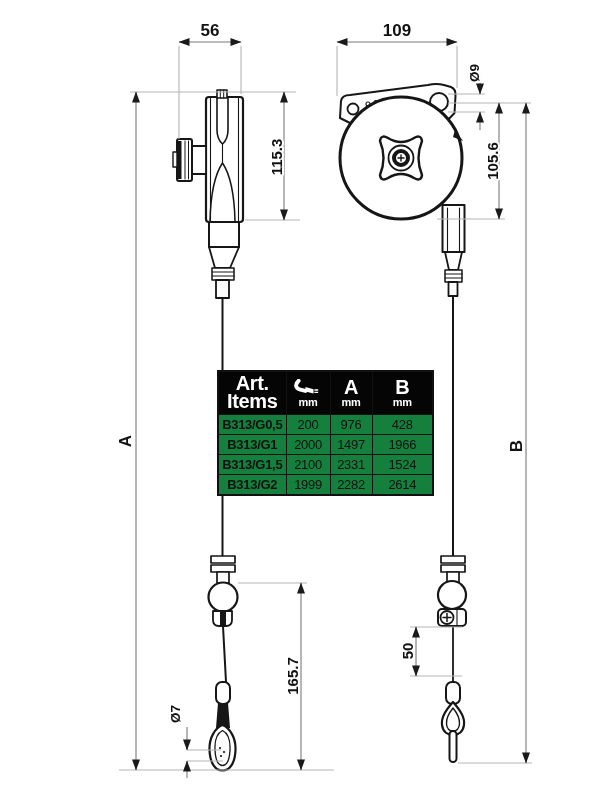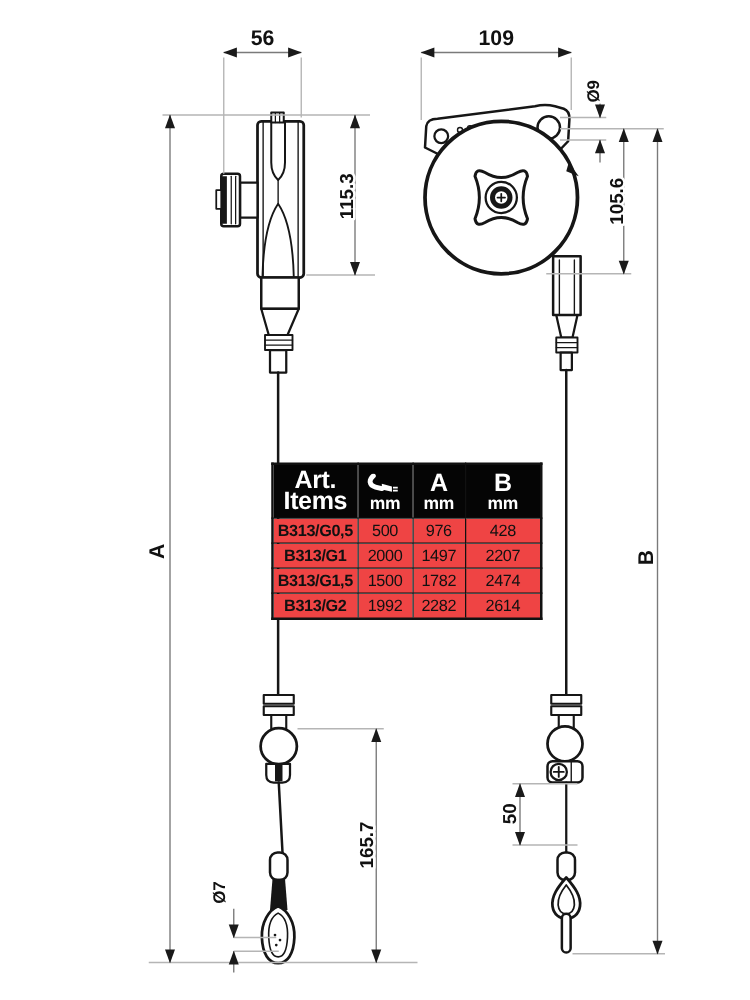--- a/index.html
+++ b/index.html
@@ -6,27 +6,27 @@
   body{width:600px;height:800px;position:relative;overflow:hidden;
        font-family:"Liberation Sans",sans-serif;}
   #stage{position:absolute;left:0;top:0;width:600px;height:800px;padding-left:24px;}
   svg text{fill:#111;font-family:"Liberation Sans",sans-serif;font-weight:700;
            paint-order:stroke;stroke:#fff;stroke-width:4px;stroke-linejoin:round;}
   
   .spec-table{position:absolute;left:217px;top:370px;width:215px;
               border-collapse:collapse;table-layout:fixed;
               font-family:"Liberation Sans",sans-serif;}
   .spec-table td,.spec-table th{border:1.5px solid #111;text-align:center;
-              vertical-align:middle;padding:0;background:#ef4444;color:#111;
+              vertical-align:middle;padding:0;background:#15803d;color:#111;
               font-size:13px;letter-spacing:-0.3px;line-height:19px;height:19px;
               white-space:nowrap;overflow:hidden;}
   .spec-table{border:2.5px solid #111;}
   .spec-table th{background:#050505;color:#fff;height:42px;line-height:15px;}
   .hdr-big{font-size:20px;font-weight:700;line-height:18px;display:block;}
-  .hdr-unit{font-size:14px;font-weight:700;display:block;line-height:12px;}
+  .hdr-unit{font-size:11px;font-weight:700;display:block;line-height:12px;}
   .hdr-items{font-size:20px;font-weight:700;line-height:16px;}
   .cell-item{font-weight:700;}
   .cell-val{font-weight:400;}
   .icon-wrap{display:block;height:17px;line-height:0;}
 </style>
 </head>
 <body>
 
 <div id="stage">
 <svg width="600" height="800" viewBox="0 0 600 800">
@@ -222,36 +222,36 @@
       <span class="hdr-big">A</span>
       <span class="hdr-unit">mm</span>
     </th>
     <th>
       <span class="hdr-big">B</span>
       <span class="hdr-unit">mm</span>
     </th>
   </tr>
   <tr>
     <td class="cell-item">B313/G0,5</td>
-    <td class="cell-val">500</td>
+    <td class="cell-val">200</td>
     <td class="cell-val">976</td>
     <td class="cell-val">428</td>
   </tr>
   <tr>
     <td class="cell-item">B313/G1</td>
     <td class="cell-val">2000</td>
     <td class="cell-val">1497</td>
-    <td class="cell-val">2207</td>
+    <td class="cell-val">1966</td>
   </tr>
   <tr>
     <td class="cell-item">B313/G1,5</td>
-    <td class="cell-val">1500</td>
-    <td class="cell-val">1782</td>
-    <td class="cell-val">2474</td>
+    <td class="cell-val">2100</td>
+    <td class="cell-val">2331</td>
+    <td class="cell-val">1524</td>
   </tr>
   <tr>
     <td class="cell-item">B313/G2</td>
-    <td class="cell-val">1992</td>
+    <td class="cell-val">1999</td>
     <td class="cell-val">2282</td>
     <td class="cell-val">2614</td>
   </tr>
 </tbody>
   </table>
 
 </body></html>

